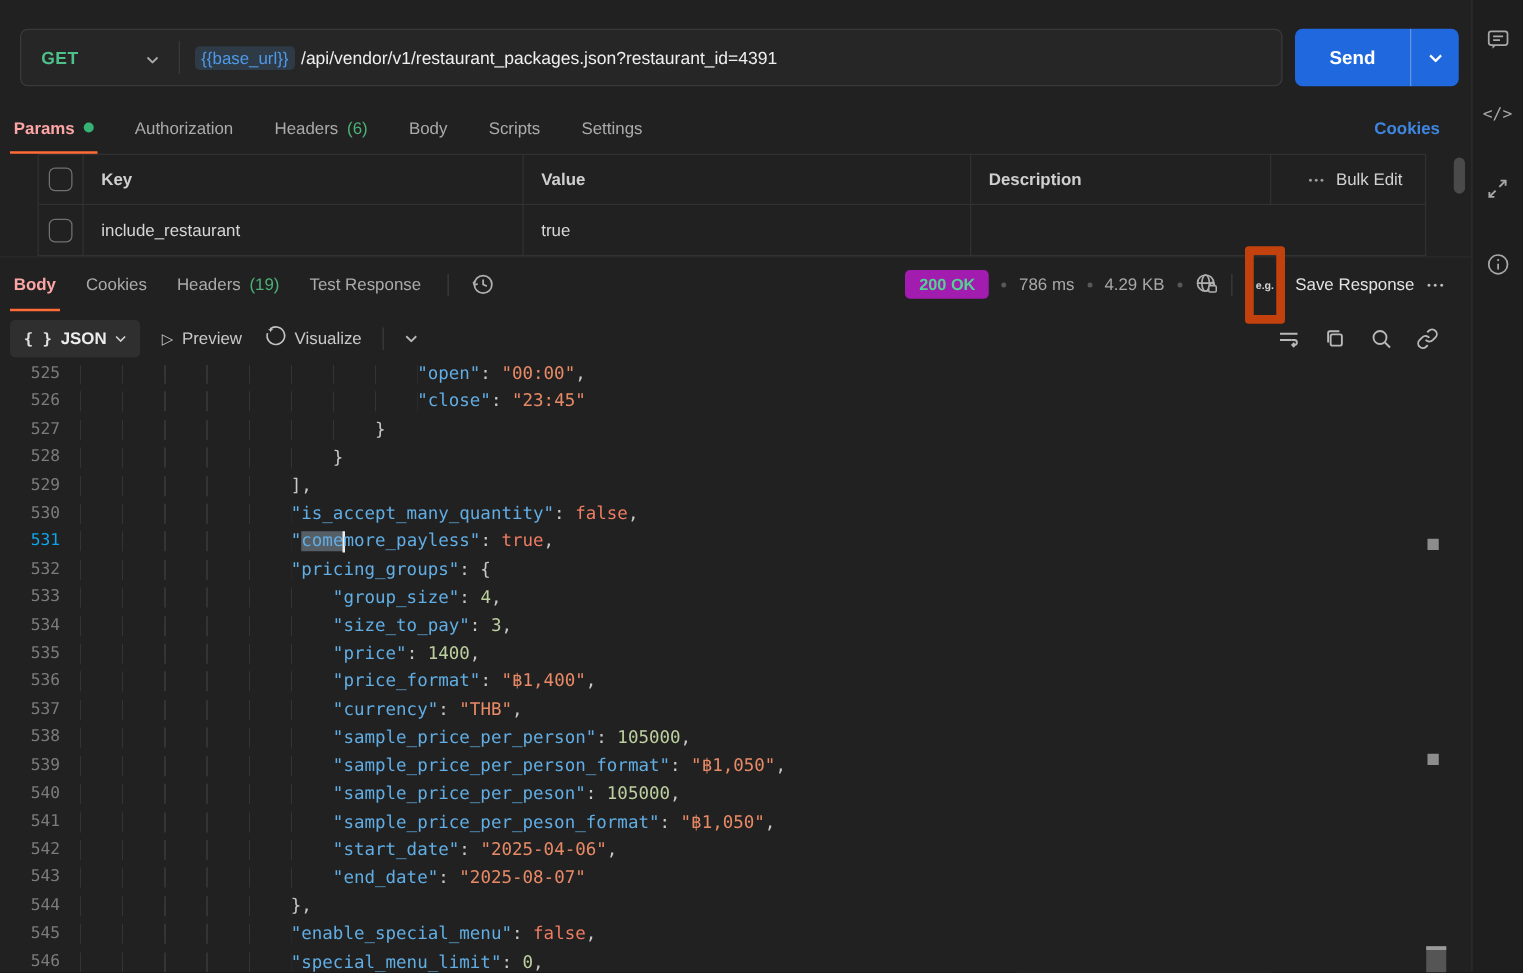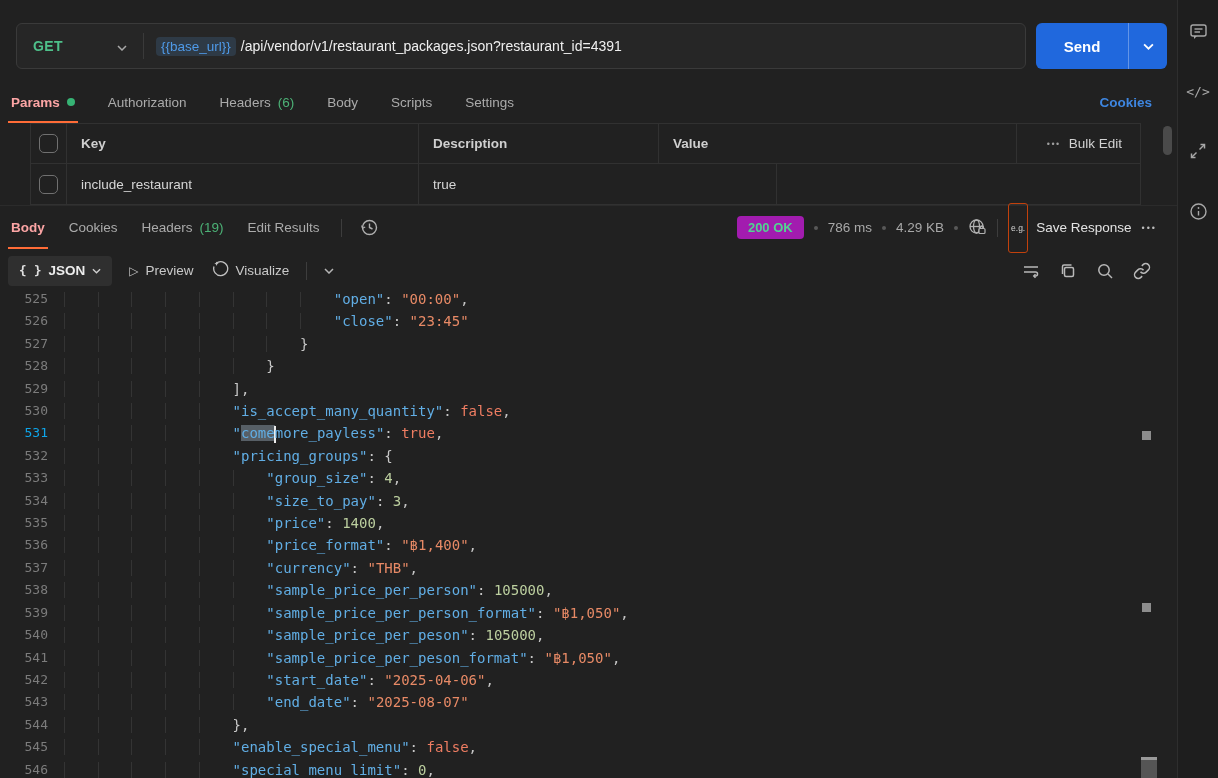--- a/index.html
+++ b/index.html
@@ -57,21 +57,21 @@
   
   .resp-header { height:44px; border-top:1px solid #2b2b2b; padding:0 20px 0 8px; display:flex; align-items:stretch; justify-content:space-between; }
   .resp-left { display:flex; align-items:stretch; gap:18px; }
   .resp-left .tabs { gap:18px; }
   .vdiv { width:1px; height:18px; background:#3d3d3d; align-self:center; }
   .icon-btn { display:flex; align-items:center; align-self:center; cursor:pointer; }
   .resp-meta { display:flex; align-items:center; gap:10px; }
   .badge { background:#a21caf; color:var(--status-green); font-weight:600; font-size:13px; padding:4px 11px; border-radius:4px; }
   .dot-sep { width:4px; height:4px; border-radius:50%; background:#585858; }
   .meta-text { color:#a8a8a8; }
-  .eg-box { border:1px solid #c2410c; border-radius:3px; font-size:8.5px; padding:19px 2px; color:#d5d5d5; font-weight:400; }
+  .eg-box { border:7px solid #c2410c; border-radius:3px; font-size:8.5px; padding:19px 2px; color:#d5d5d5; font-weight:700; }
   .save-label { color:#e2e2e2; margin-left:-2px; }
   .more-dots { color:#bdbdbd; font-size:9px; letter-spacing:2px; cursor:pointer; }
 
   
   .resp-toolbar { height:43px; display:flex; align-items:center; justify-content:space-between; padding:0 26px 0 8px; }
   .tool-left { display:flex; align-items:center; gap:17px; }
   .json-pill { background:#2f2f2f; border-radius:4px; height:30px; display:flex; align-items:center; gap:7px; padding:0 11px; font-weight:600; color:#ededed; cursor:pointer; }
   .brace-glyph { font-family:"DejaVu Sans Mono", monospace; font-size:12.5px; color:#e0e0e0; }
   .tool { display:flex; align-items:center; gap:7px; color:#c9c9c9; cursor:pointer; }
   .preview-glyph { font-size:12px; color:#c2c2c2; }
@@ -155,22 +155,22 @@
         </div>
       <span class="cookies-link">Cookies</span>
     </div>
 
     <div class="params-table">
       <div class="p-row p-head">
         <div class="cell c-check">
             <span class="checkbox"></span>
           </div>
         <div class="cell c-key">Key</div>
+        <div class="cell c-val">Value</div>
         <div class="cell c-desc hd">Description</div>
-        <div class="cell c-val">Value</div>
         <div class="cell c-bulk">
           <span class="dots-icon">•••</span>
           <span>Bulk Edit</span>
         </div>
       </div>
       <div id="param-rows">
           <div class="p-row p-body">
             <div class="cell c-check">
               <span class="checkbox"></span>
             </div>
@@ -189,21 +189,21 @@
               <span>Body</span>
             </div>
             <div class="tab">
               <span>Cookies</span>
             </div>
             <div class="tab">
               <span>Headers</span>
               <span class="count">(19)</span>
             </div>
             <div class="tab">
-              <span>Edit Results</span>
+              <span>Test Response</span>
             </div>
           </div>
         <span class="vdiv"></span>
         <span class="icon-btn">
           <svg width="19" height="19" viewBox="0 0 19 19" fill="none" stroke="#b0b0b0" stroke-width="1.4">
             <circle cx="9.5" cy="9.5" r="7"></circle>
               <polyline points="9.5,5.5 9.5,9.5 12.5,11"></polyline>
               <polyline points="1.6,7.5 2.6,10.2 5.2,9" stroke-width="1.2"></polyline>
           </svg>
         </span>

